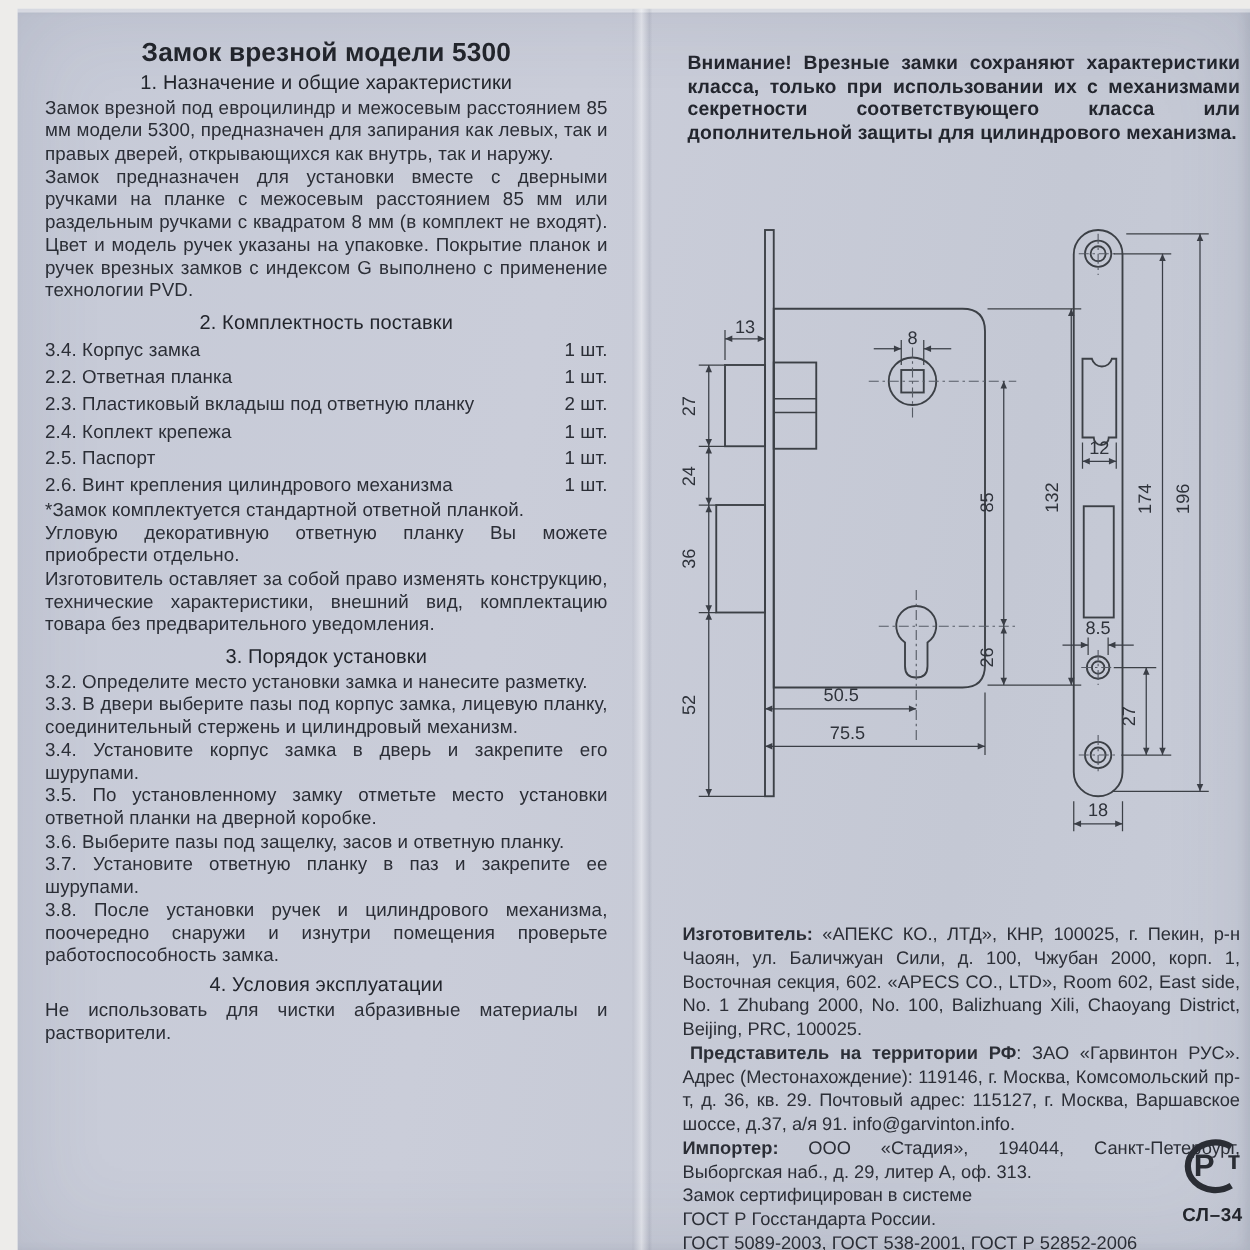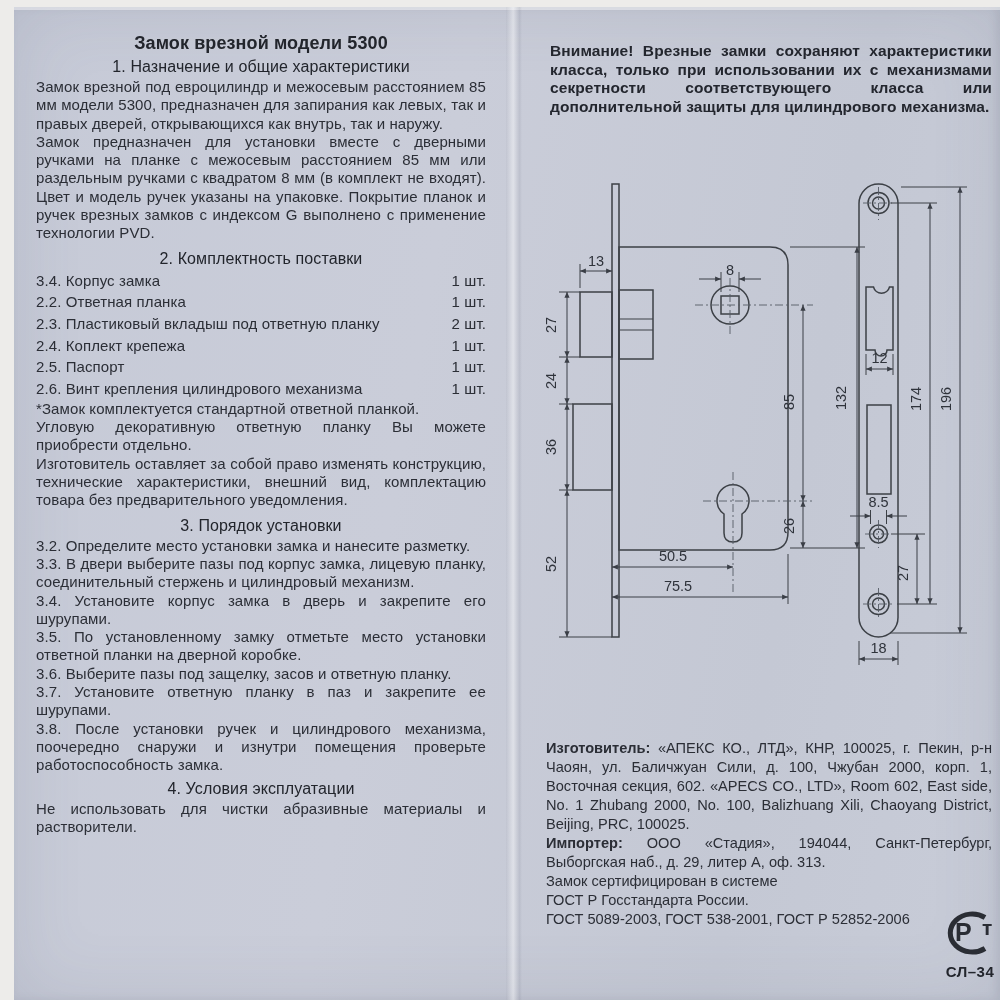--- a/index.html
+++ b/index.html
@@ -18,21 +18,21 @@
     position:absolute;left:492px;top:0;width:16px;height:100%;
     background:linear-gradient(90deg,rgba(70,75,95,0.05) 0%,rgba(255,255,255,0.42) 45%,rgba(70,75,95,0.09) 85%,rgba(70,75,95,0) 100%);
   }
   .edge-top{position:absolute;left:0;top:0;width:100%;height:3px;background:rgba(255,255,255,0.45);}
   
   .col-left{
     position:absolute;left:22px;top:24px;width:450px;
     font-size:15px;line-height:18.3px;color:#2b2e36;
     text-align:justify;letter-spacing:0.1px;
   }
-  .doc-title{font-size:18px;line-height:24px;font-weight:bold;text-align:center;color:#22252c;margin:0 0 1px 0;}
+  .doc-title{font-size:21px;line-height:24px;font-weight:bold;text-align:center;color:#22252c;margin:0 0 1px 0;}
   .sec-h{font-size:16px;line-height:22px;font-weight:normal;text-align:center;color:#22252c;margin:0;}
   .sec-h.mt{margin-top:5px;}
   .col-left p{margin:0;}
   .kit-row{display:flex;justify-content:space-between;line-height:21.7px;text-align:left;}
   .kit-row .q{white-space:nowrap;padding-left:8px;}
   
   .warning{
     position:absolute;left:532px;top:31px;width:442px;
     font-size:15.5px;line-height:18.6px;font-weight:bold;color:#23262e;
     text-align:justify;letter-spacing:0.1px;margin:4px;
@@ -211,20 +211,21 @@
       <text x="333.5" y="365">8.5</text>
       <text x="363" y="431" transform="rotate(-90 363 431)">27</text>
       <text x="376" y="257" transform="rotate(-90 376 257)">174</text>
       <text x="406" y="257" transform="rotate(-90 406 257)">196</text>
       <text x="333.5" y="511">18</text>
     </g>
   </svg>
 
   <div class="info">
     <p><b>Изготовитель:</b><span> «АПЕКС КО., ЛТД», КНР, 100025, г. Пекин, р-н Чаоян, ул. Баличжуан Сили, д. 100, Чжубан 2000, корп. 1, Восточная секция, 602. «APECS CO., LTD», Room 602, East side, No. 1 Zhubang 2000, No. 100, Balizhuang Xili, Chaoyang District, Beijing, PRC, 100025.</span></p>
+    <p class="indent"><b>Представитель на территории РФ</b><span>: ЗАО «Гарвинтон РУС». Адрес (Местонахождение): 119146, г. Москва, Комсомольский пр-т, д. 36, кв. 29. Почтовый адрес: 115127, г. Москва, Варшавское шоссе, д.37, а/я 91. info@garvinton.info.</span></p>
     <p><b>Импортер:</b><span> ООО «Стадия», 194044, Санкт-Петербург, Выборгская наб., д. 29, литер А, оф. 313.</span></p>
     <p class="plain">Замок сертифицирован в системе</p>
     <p class="plain">ГОСТ Р Госстандарта России.</p>
     <p class="plain">ГОСТ 5089-2003, ГОСТ 538-2001, ГОСТ Р 52852-2006</p>
   </div>
 
   <div class="cert">
     <svg width="64" height="50" viewBox="0 0 64 50" xmlns="http://www.w3.org/2000/svg">
       <path d="M47,9.5 A22,19 0 1 0 47,40.5" fill="none" stroke="#2a2d34" stroke-width="5"></path>
       <text x="17" y="33" font-size="25" font-weight="bold" fill="#2a2d34">Р</text>

